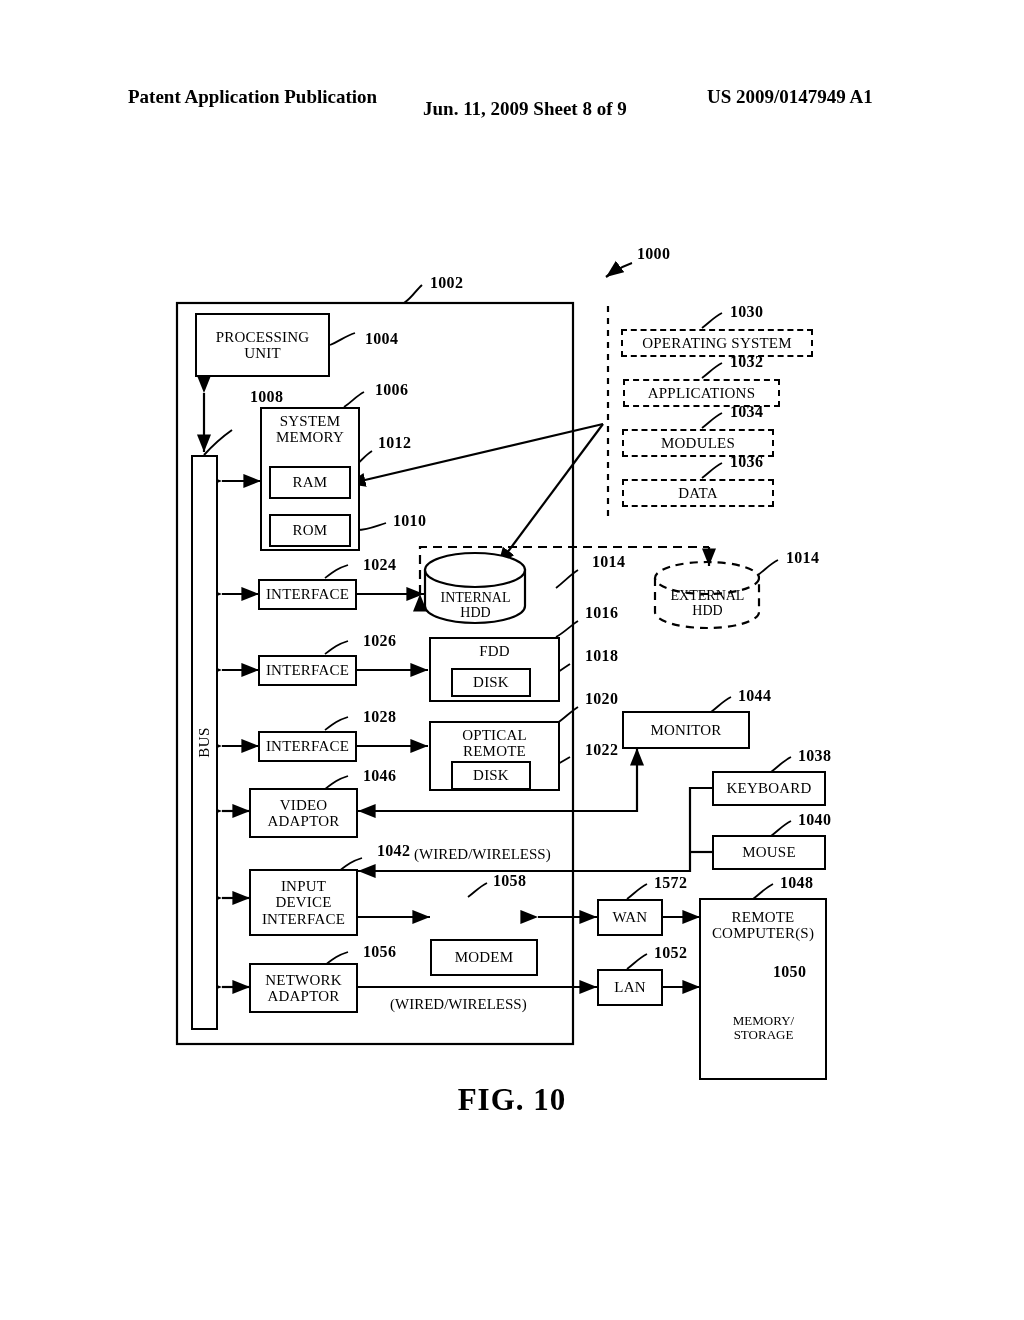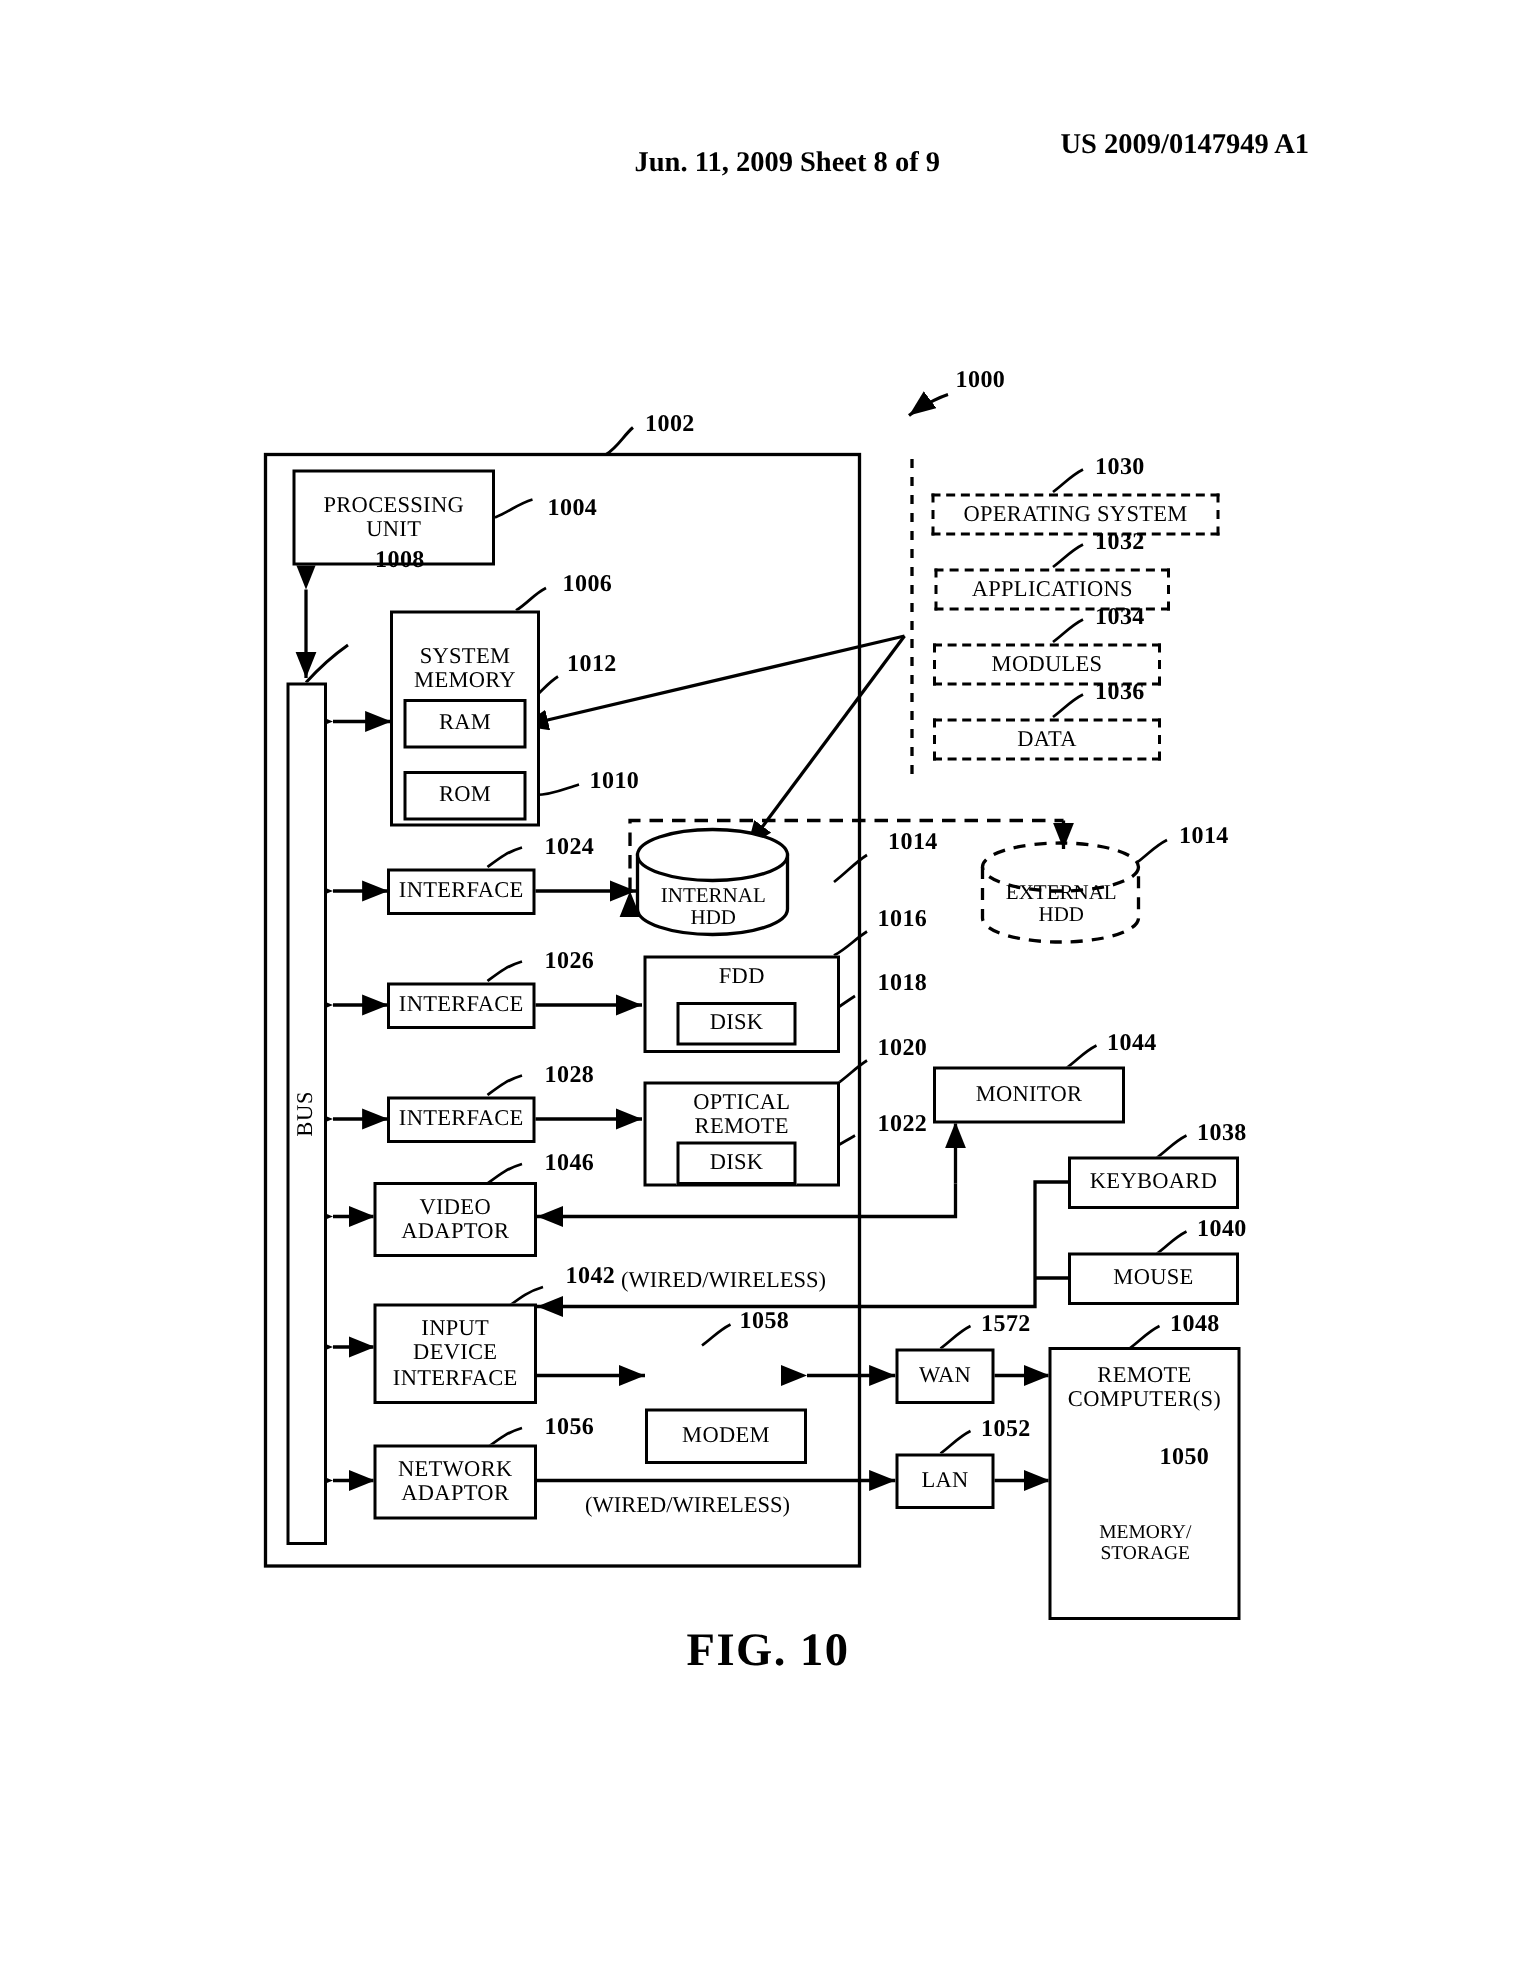--- a/index.html
+++ b/index.html
@@ -141,20 +141,21 @@
     font-family: "Liberation Serif", serif;
     font-size: 13px;
     line-height: 1.08;
     z-index: 7;
   }
 </style>
 </head>
 <body>
 
 <div id="page-header">
+  <span class="hdr-left">Patent Application Publication</span>
   <span class="hdr-mid">Jun. 11, 2009  Sheet 8 of 9</span>
   <span class="hdr-right">US 2009/0147949 A1</span>
 </div>
 
 <div id="diagram">
 
   <svg width="1024" height="1320">
     <defs>
       <marker id="ah" markerWidth="9" markerHeight="9" refX="8" refY="3.2" orient="auto" markerUnits="strokeWidth">
         <path d="M0,0 L8,3.2 L0,6.4 z" fill="#000"></path>
@@ -293,21 +294,21 @@
       <ellipse cx="763" cy="993" rx="51" ry="16"></ellipse>
     </g>
   </svg>
 
   <div class="nbox" style="left:195px; top:313px; width:135px; height:64px;">
     <span style="white-space:pre-line;">PROCESSING
 UNIT</span>
   </div>
 
   <div class="nbox" style="left:260px; top:407px; width:100px; height:144px;
-              align-items:flex-start; padding-top:21px;">
+              align-items:flex-start; padding-top:4px;">
     <span style="white-space:pre-line;">SYSTEM
 MEMORY</span>
   </div>
 
   <div class="nbox" style="left:269px; top:466px; width:82px; height:33px;">
     <span>RAM</span>
   </div>
 
   <div class="nbox" style="left:269px; top:514px; width:82px; height:33px;">
     <span>ROM</span>
@@ -421,21 +422,21 @@
   </div>
 
   <div id="bus-bar"></div>
   <div id="bus-label">
     <span>BUS</span>
   </div>
 
   <span class="ref" style="left:637px; top:245px;">1000</span>
   <span class="ref" style="left:430px; top:274px;">1002</span>
   <span class="ref" style="left:365px; top:330px;">1004</span>
-  <span class="ref" style="left:250px; top:365px;text-align:right;">1008</span>
+  <span class="ref" style="left:250px; top:388px;text-align:right;">1008</span>
   <span class="ref" style="left:375px; top:381px;">1006</span>
   <span class="ref" style="left:378px; top:434px;">1012</span>
   <span class="ref" style="left:393px; top:512px;">1010</span>
   <span class="ref" style="left:363px; top:556px;">1024</span>
   <span class="ref" style="left:363px; top:632px;">1026</span>
   <span class="ref" style="left:363px; top:708px;">1028</span>
   <span class="ref" style="left:363px; top:767px;">1046</span>
   <span class="ref" style="left:377px; top:842px;">1042</span>
   <span class="ref" style="left:363px; top:943px;">1056</span>
   <span class="ref" style="left:592px; top:553px;">1014</span>

